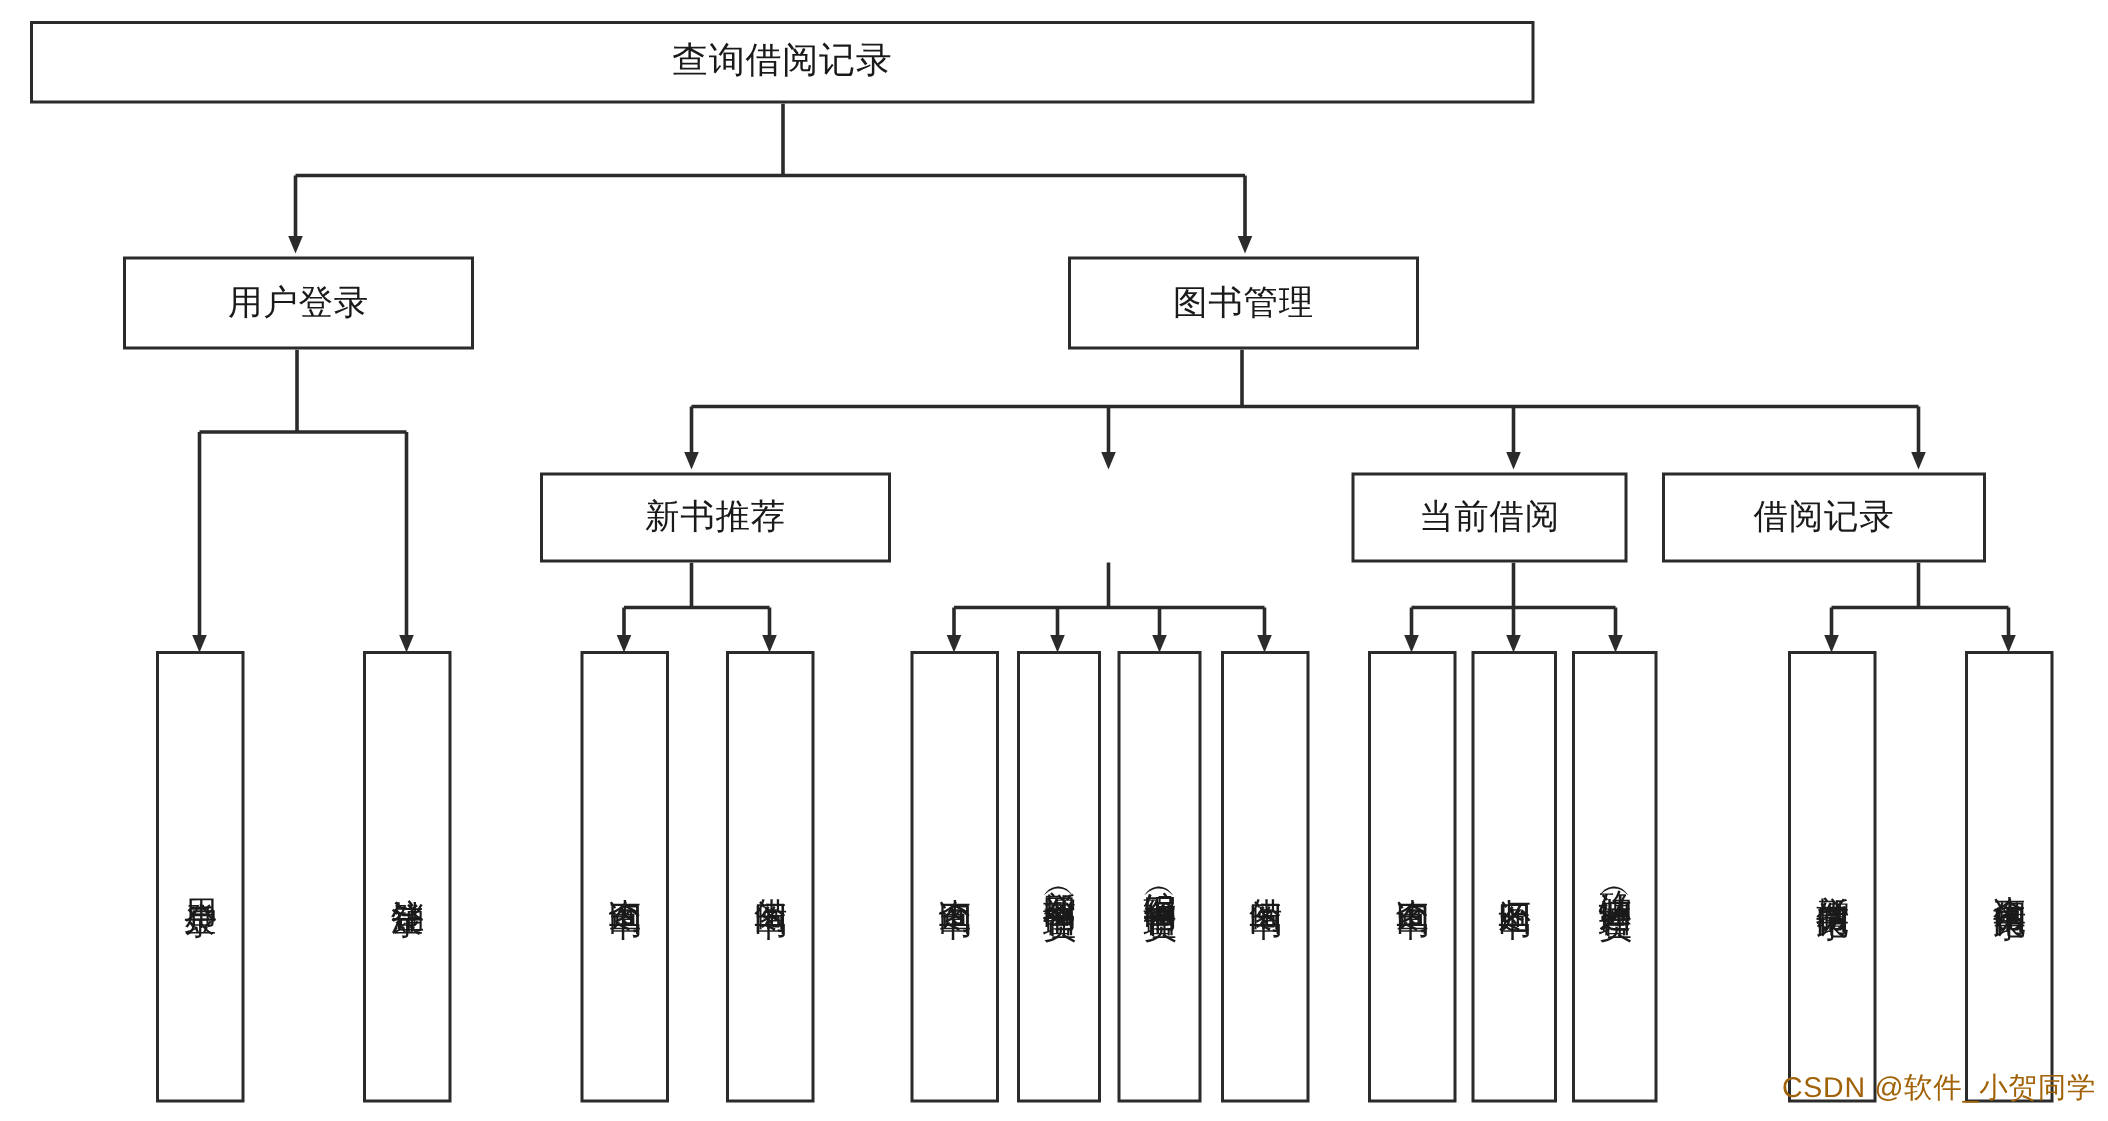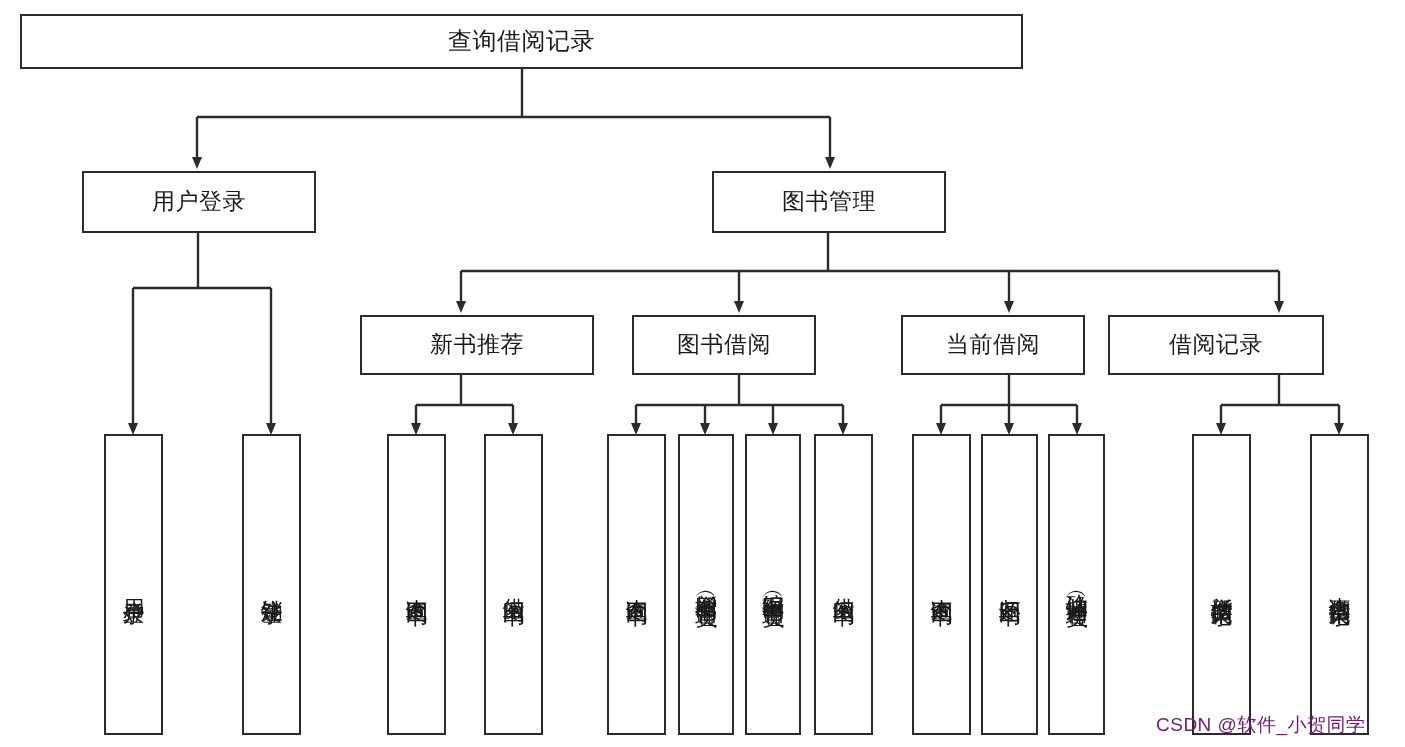--- a/index.html
+++ b/index.html
@@ -57,24 +57,24 @@
   .node.vert .label {
     writing-mode: vertical-rl;
     text-orientation: upright;
     font-size: 22px;
     line-height: 1.12;
     letter-spacing: 2px;
     max-height: 270px;
   }
   .watermark {
     position: absolute;
-    left: 1156px;
+    left: 1188px;
     top: 712px;
     font-size: 19px;
-    color: #701a75;
+    color: #a16207;
     white-space: nowrap;
     letter-spacing: 0.5px;
   }
 </style>
 </head>
 <body>
 
 <div id="canvas">
 
   <svg class="wires" viewBox="0 0 1405 747">
@@ -134,23 +134,20 @@
   <div class="node horiz" style="left:82px; top:171px; width:234px; height:62px;">
     <span class="label">用户登录</span>
   </div>
   <div class="node horiz" style="left:712px; top:171px; width:234px; height:62px;align-items:center;">
     <span class="label">图书管理</span>
   </div>
 
   <div class="node horiz" style="left:360px; top:315px; width:234px; height:60px;">
     <span class="label">新书推荐</span>
   </div>
-  <div class="node horiz" style="left:632px; top:315px; width:184px; height:60px;">
-    <span class="label">图书借阅</span>
-  </div>
   <div class="node horiz" style="left:901px; top:315px; width:184px; height:60px;">
     <span class="label">当前借阅</span>
   </div>
   <div class="node horiz" style="left:1108px; top:315px; width:216px; height:60px;">
     <span class="label">借阅记录</span>
   </div>
 
   <div class="node vert" style="left:104px; top:434px; width:59px; height:301px;">
     <span class="label">用户登录</span>
   </div>

